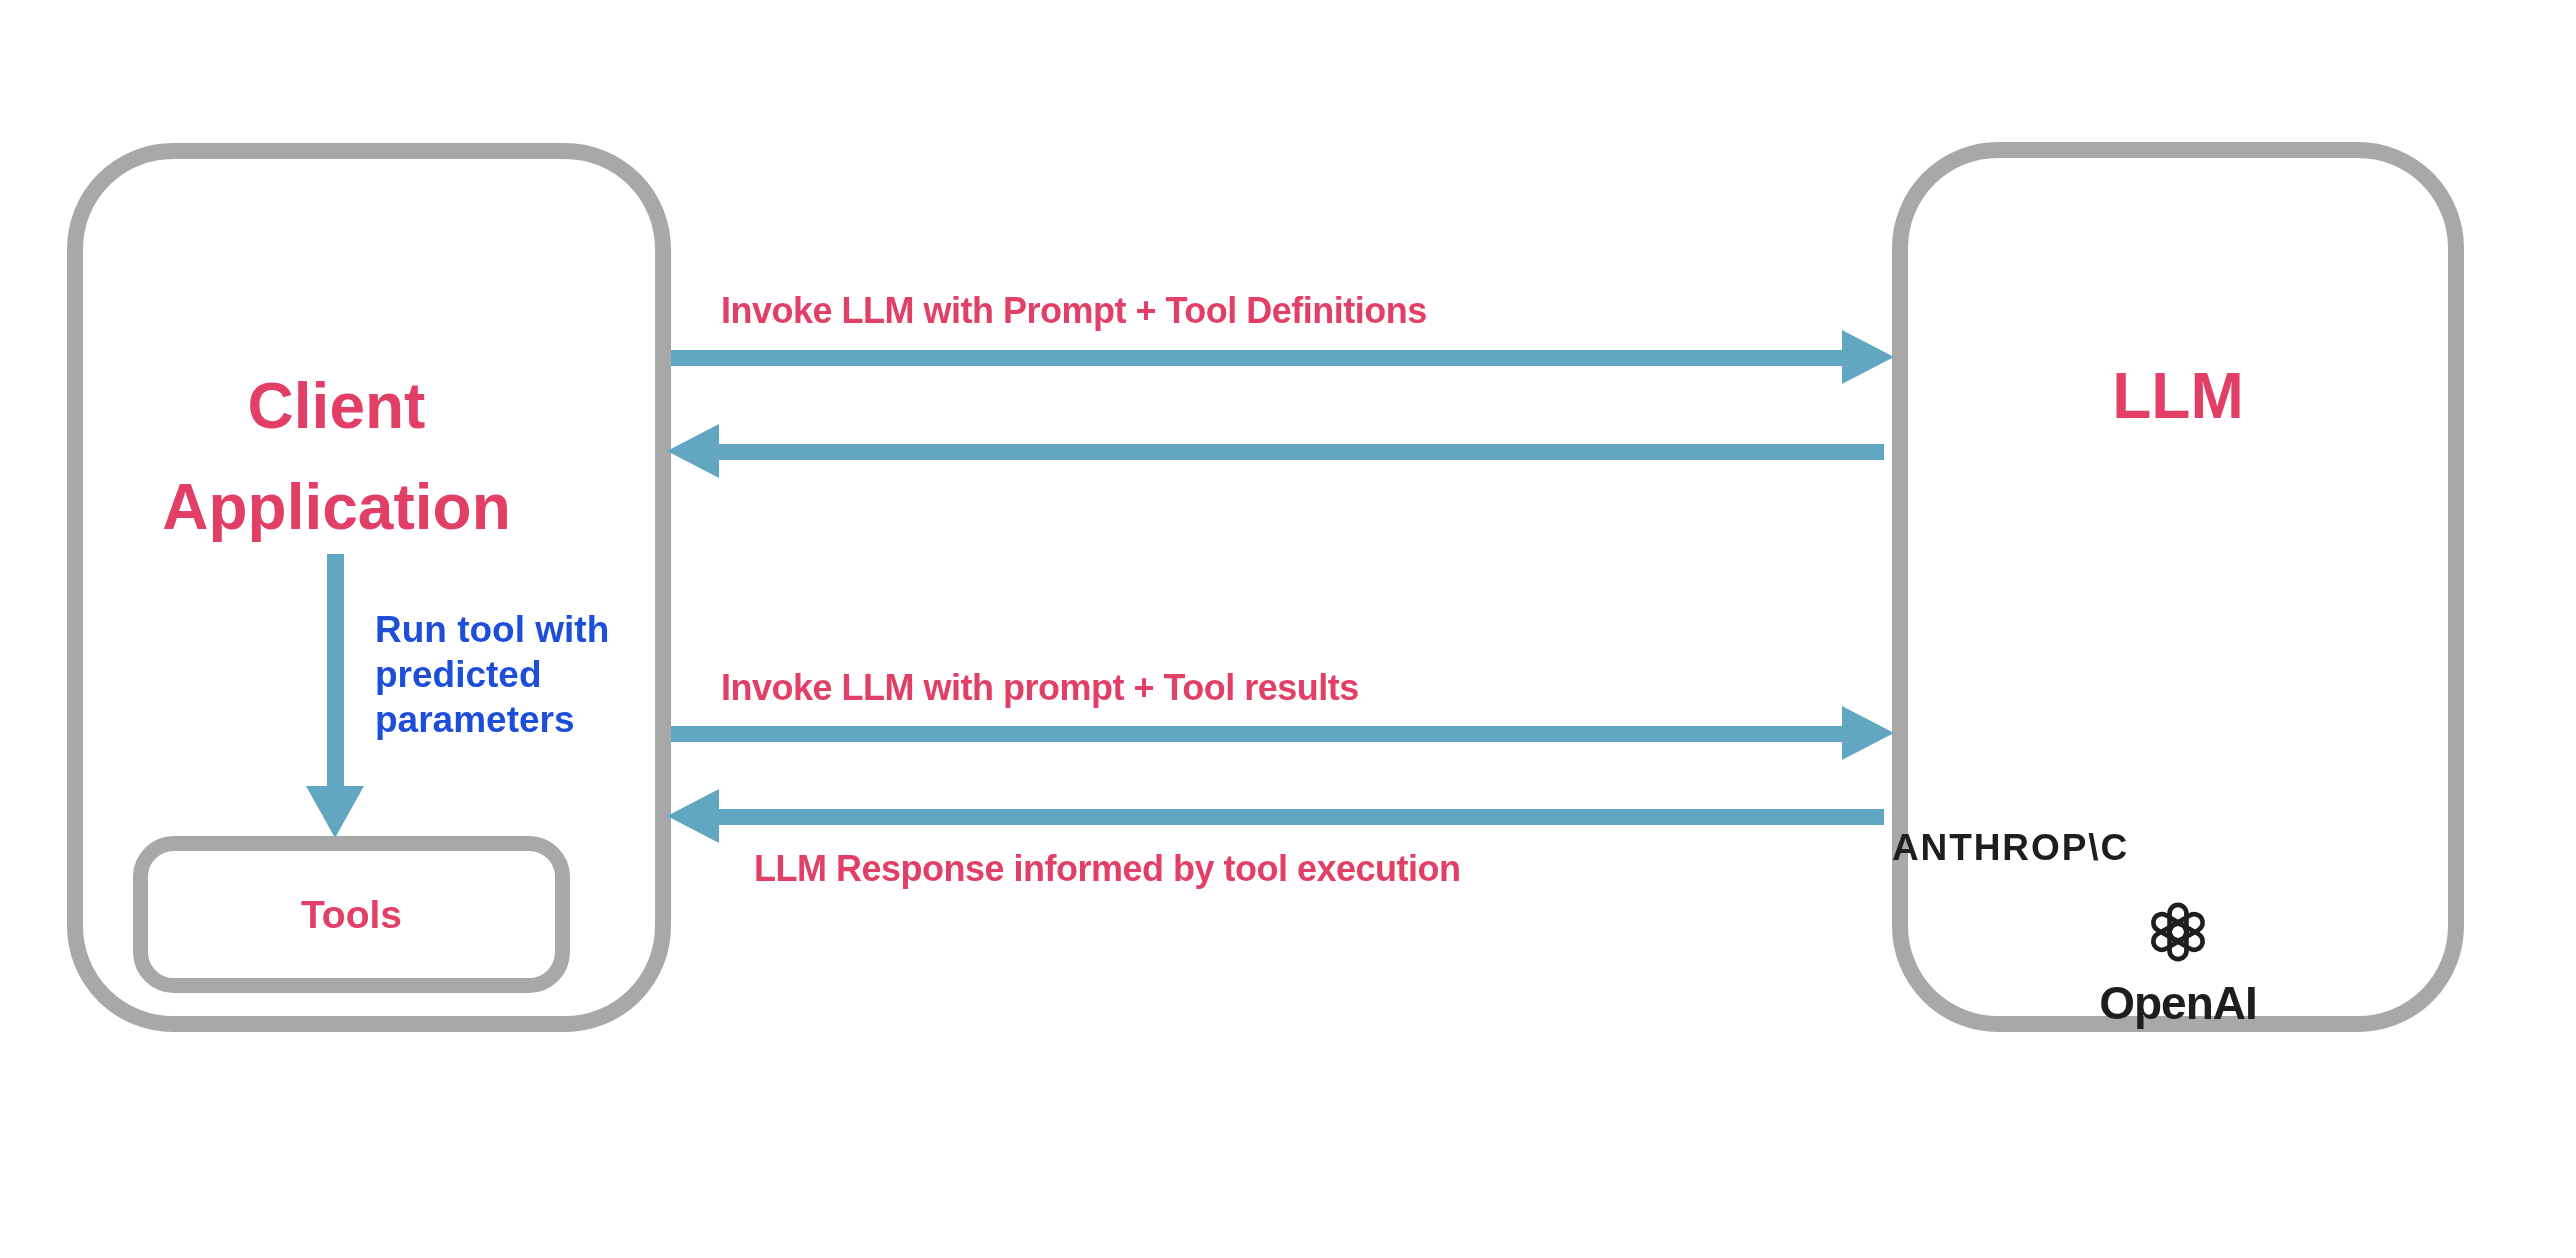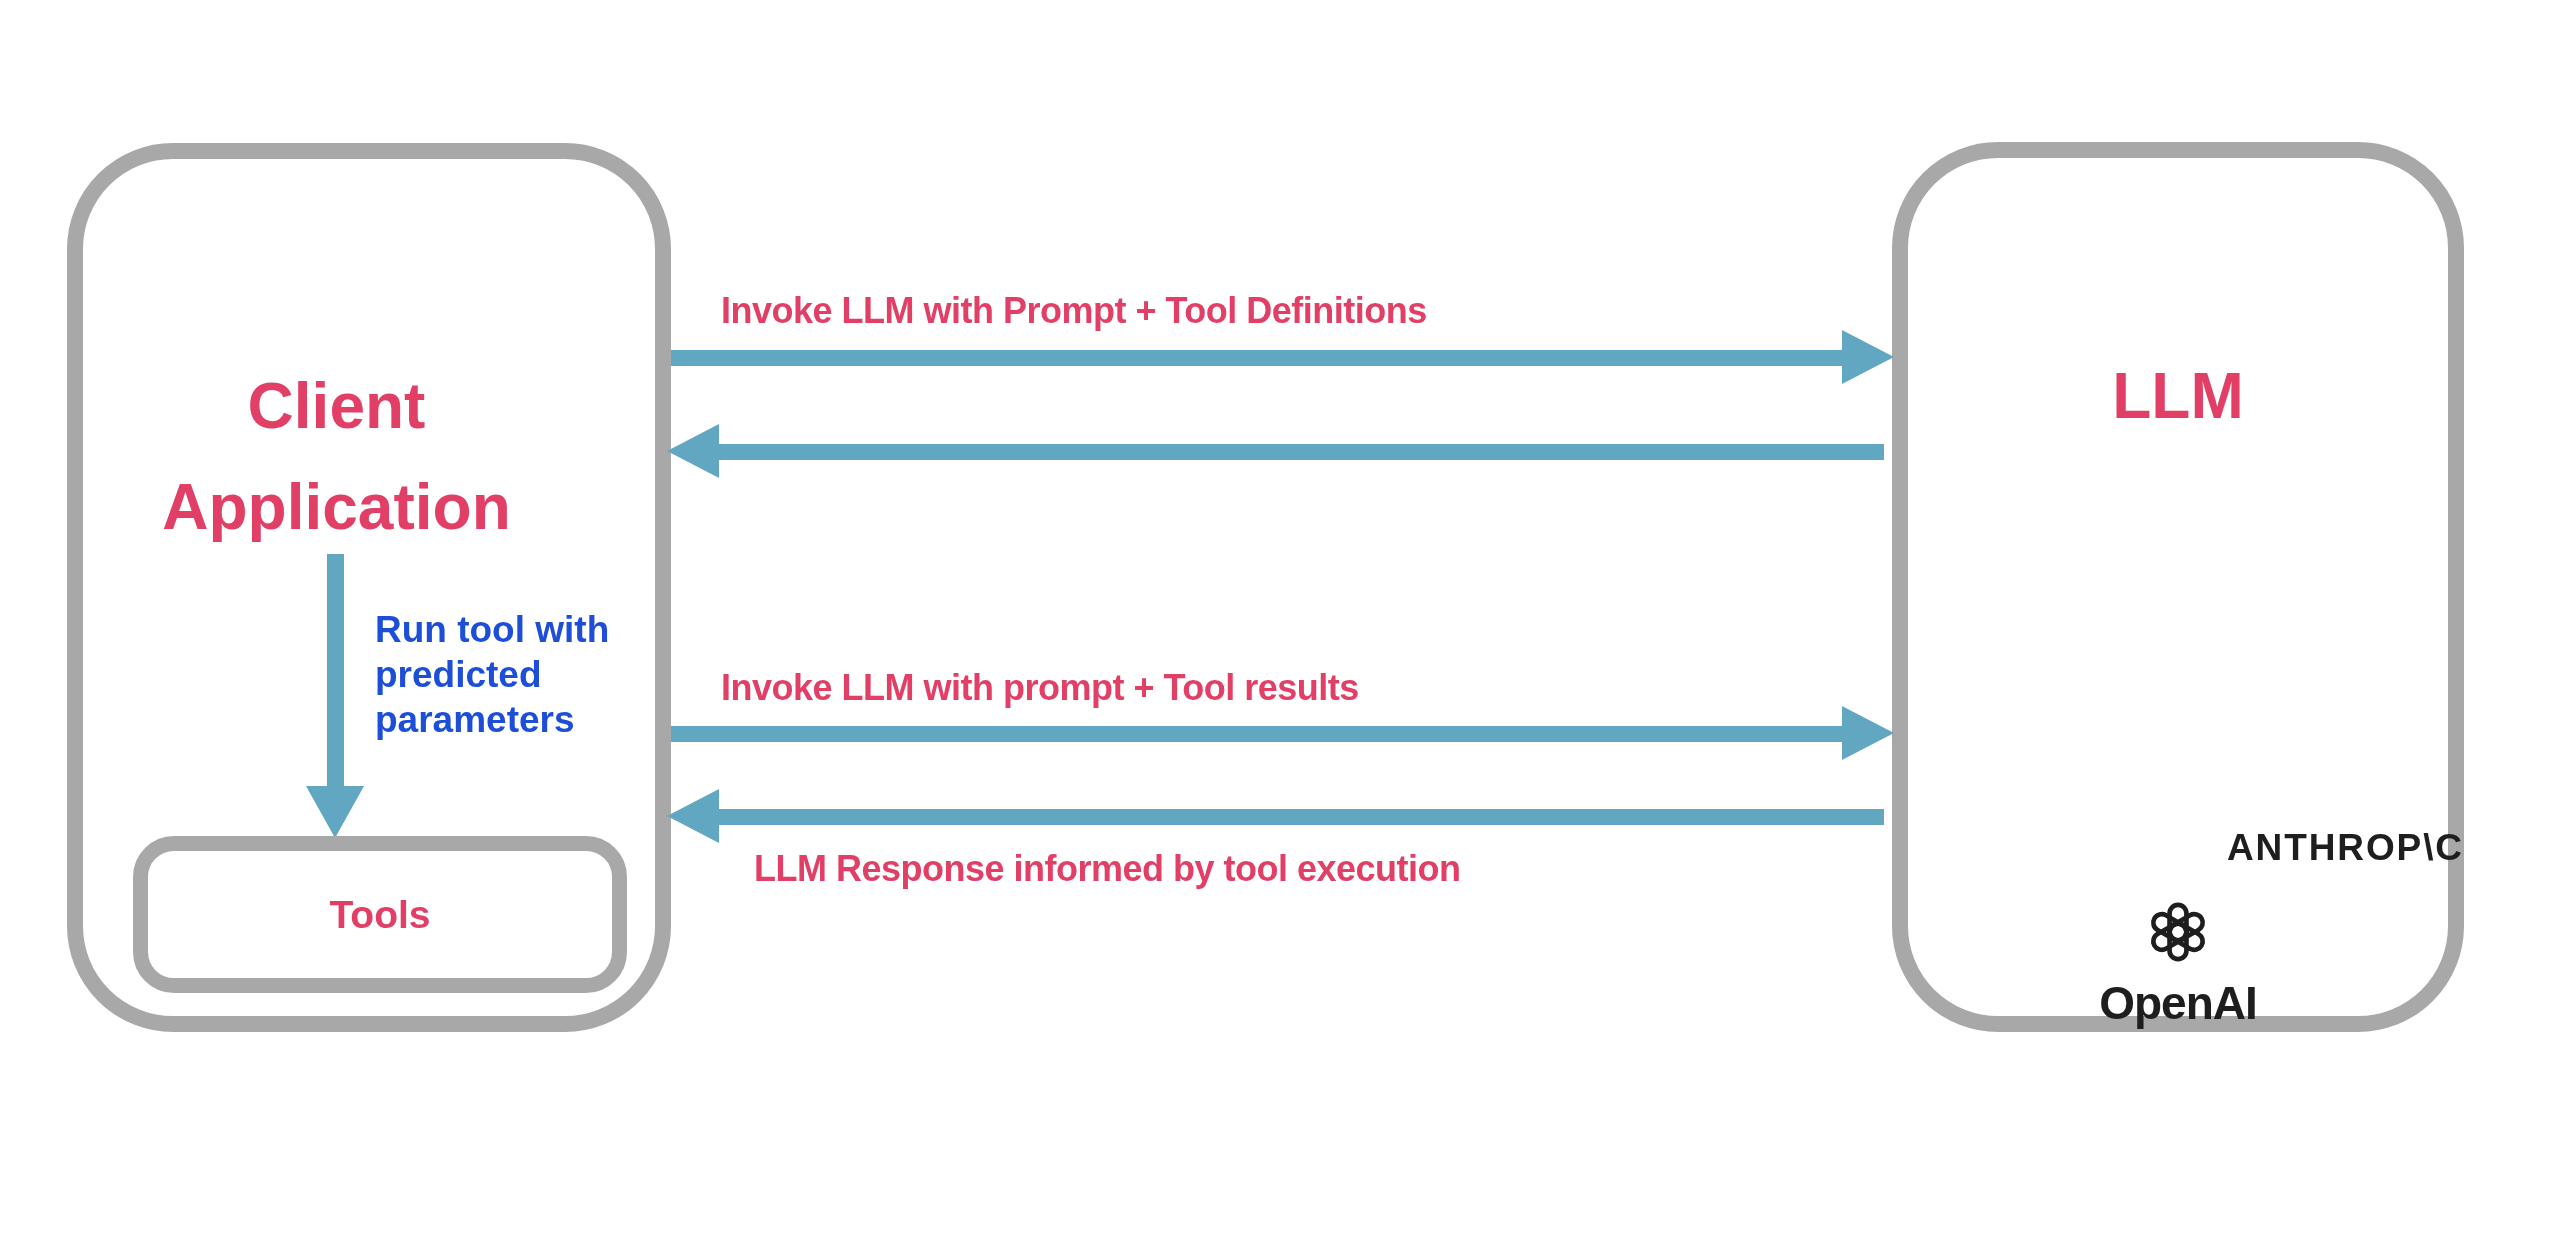--- a/index.html
+++ b/index.html
@@ -84,21 +84,21 @@
     font-weight: bold;
     font-size: 37px;
     line-height: 45px;
   }
 
   
   #tools-box {
     position: absolute;
     left: 133px;
     top: 836px;
-    width: 494px;
+    width: 437px;
     height: 157px;
     box-sizing: border-box;
     border: 15.5px solid #a8a8a8;
     border-radius: 41px;
     background: #ffffff;
     display: flex;
     align-items: center;
     justify-content: center;
   }
   #tools-label {
@@ -106,21 +106,21 @@
     font-weight: bold;
     font-size: 39px;
   }
 
   
   #anthropic-logo {
     position: absolute;
     left: 1892px;
     top: 827px;
     width: 572px;
-    text-align: right;
+    text-align: left;
     color: #1e1e1e;
     font-weight: bold;
     font-size: 37px;
     letter-spacing: 1.9px;
     white-space: nowrap;
   }
   #openai-logo-row {
     position: absolute;
     left: 1892px;
     top: 902px;

